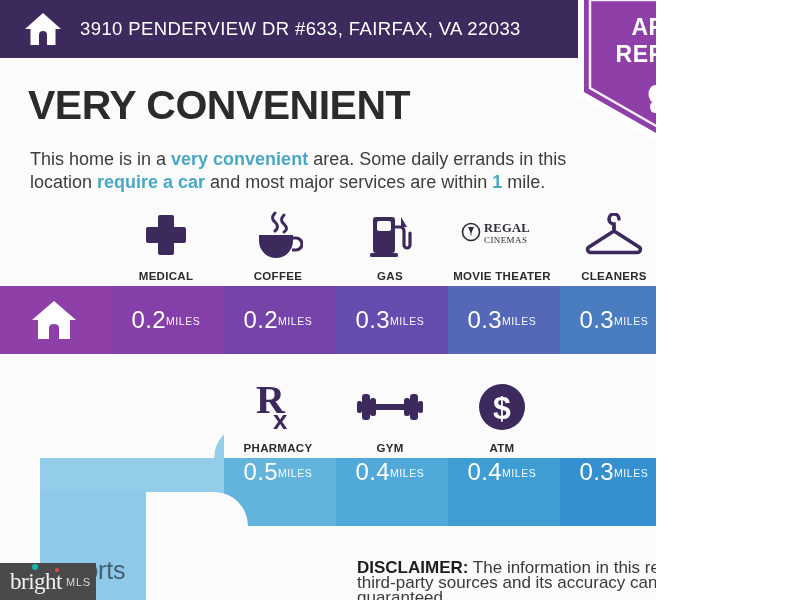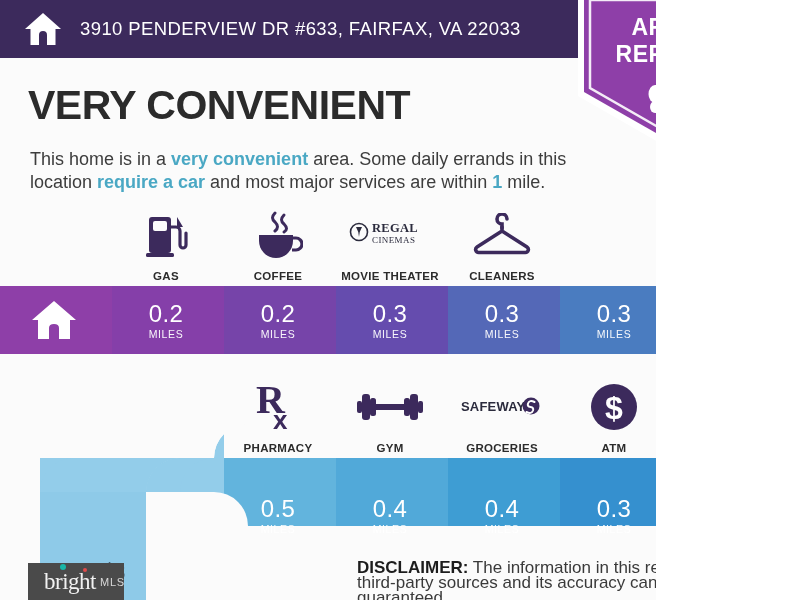--- a/index.html
+++ b/index.html
@@ -113,24 +113,24 @@
     white-space: nowrap;
   }
 
   
   .dist-row {
     position: absolute;
     display: flex;
     z-index: 3;
   }
   .dist-row-1 { left: 110px; top: 286px; }
-  .dist-row-2 { left: 222px; top: 481px; }
+  .dist-row-2 { left: 222px; top: 438px; }
   .dist-cell {
     width: 112px; height: 68px;
-    display: flex; flex-direction: column;
+    display: flex; flex-direction: row;
     align-items: center; justify-content: center;
     color: #ffffff;
   }
   .dist-value {
     font-size: 24px;
     font-weight: 400;
     line-height: 26px;
     letter-spacing: 0.3px;
   }
   .dist-unit {
@@ -168,22 +168,21 @@
     opacity: 0.92;
     z-index: 3;
     letter-spacing: -0.2px;
   }
   .wm-bar {
     position: absolute; left: 0; top: 563px;
     width: 96px; height: 37px;
     background: #4a4a4a;
     z-index: 6;
     display: flex; align-items: center;
-    padding-left: 16px;
-    margin-left: 28px;
+    padding-left: 10px;
   }
   .wm-bright {
     color: #f2f2f2;
     font-family: "Liberation Serif", serif;
     font-size: 23px;
     letter-spacing: -0.5px;
     position: relative;
   }
   .wm-mls {
     color: #d8d8d8;
@@ -366,44 +365,52 @@
       </svg>
     </div>
   </div>
 
   <div class="headline">VERY CONVENIENT</div>
 
   <div class="description"><span>This home is in a </span><span class="hl">very convenient</span><span> area. Some daily errands in this location </span><span class="hl">require a car</span><span> and most major services are within </span><span class="hl">1</span><span> mile.</span></div>
 
   <div class="icon-row icon-row-1">
 
+    <div class="icon-cell">
+      <div class="icon-glyph">
+        <svg width="48" height="48" viewBox="0 0 48 48">
+          <path d="M18,4 H30 a2,2 0 0 1 2,2 V16 H42 a2,2 0 0 1 2,2 V30 a2,2 0 0 1 -2,2 H32 V42 a2,2 0 0 1 -2,2 H18 a2,2 0 0 1 -2,-2 V32 H6 a2,2 0 0 1 -2,-2 V18 a2,2 0 0 1 2,-2 H16 V6 a2,2 0 0 1 2,-2 Z" fill="#3c2a5c"></path>
+        </svg>
+      </div>
+      <div class="icon-label">MEDICAL</div>
+    </div>
+
+    <div class="icon-cell">
+      <div class="icon-glyph">
+        <svg width="50" height="48" viewBox="0 0 50 48">
+          <path d="M22,2 q-5,5 0,9 q5,5 0,9" fill="none" stroke="#3c2a5c" stroke-width="3" stroke-linecap="round"></path>
+          <path d="M31,4 q-5,5 0,9 q5,5 0,8" fill="none" stroke="#3c2a5c" stroke-width="3" stroke-linecap="round"></path>
+          <path d="M6,24 H40 v6 a17,17 0 0 1 -17,17 a17,17 0 0 1 -17,-17 Z" fill="#3c2a5c"></path>
+          <path d="M40,27 h3 a6,6 0 0 1 0,12 h-4" fill="none" stroke="#3c2a5c" stroke-width="3.2"></path>
+        </svg>
+      </div>
+      <div class="icon-label">COFFEE</div>
+    </div>
 
     <div class="icon-cell">
       <div class="icon-glyph">
         <svg width="44" height="48" viewBox="0 0 44 48">
           <rect x="5" y="6" width="22" height="36" rx="3" fill="#3c2a5c"></rect>
           <rect x="9" y="10" width="14" height="10" rx="2" fill="#fbfbfb"></rect>
           <rect x="2" y="42" width="28" height="4" rx="1.5" fill="#3c2a5c"></rect>
           <path d="M27,16 h5 a4,4 0 0 1 4,4 v14 a3,3 0 0 0 3,3 a3,3 0 0 0 3,-3 V22" fill="none" stroke="#3c2a5c" stroke-width="3.2" stroke-linecap="round"></path>
           <path d="M33,6 l6,10 h-6 Z" fill="#3c2a5c"></path>
         </svg>
       </div>
       <div class="icon-label">GAS</div>
-    </div>
-
-    <div class="icon-cell">
-      <div class="icon-glyph">
-        <svg width="50" height="48" viewBox="0 0 50 48">
-          <path d="M22,2 q-5,5 0,9 q5,5 0,9" fill="none" stroke="#3c2a5c" stroke-width="3" stroke-linecap="round"></path>
-          <path d="M31,4 q-5,5 0,9 q5,5 0,8" fill="none" stroke="#3c2a5c" stroke-width="3" stroke-linecap="round"></path>
-          <path d="M6,24 H40 v6 a17,17 0 0 1 -17,17 a17,17 0 0 1 -17,-17 Z" fill="#3c2a5c"></path>
-          <path d="M40,27 h3 a6,6 0 0 1 0,12 h-4" fill="none" stroke="#3c2a5c" stroke-width="3.2"></path>
-        </svg>
-      </div>
-      <div class="icon-label">COFFEE</div>
     </div>
 
     <div class="icon-cell">
       <div class="icon-glyph">
         <svg width="86" height="34" viewBox="0 0 86 34">
           <circle cx="12" cy="14" r="8.5" fill="none" stroke="#2b2b3d" stroke-width="1.6"></circle>
           <path d="M9,9 q3,5 3,10 q0,-5 3,-10" fill="#2b2b3d"></path>
           <text x="25" y="14" font-family="'Liberation Serif', serif" font-size="12.5" font-weight="700" fill="#2b2b3d" letter-spacing="0.3">REGAL</text>
           <text x="25" y="25" font-family="'Liberation Serif', serif" font-size="9" font-weight="400" fill="#2b2b3d" letter-spacing="0.4">CINEMAS</text>
         </svg>
@@ -472,30 +479,20 @@
           <rect x="13" y="9" width="6" height="18" rx="2.5" fill="#3c2a5c"></rect>
           <rect x="19" y="15" width="28" height="6" fill="#3c2a5c"></rect>
           <rect x="47" y="9" width="6" height="18" rx="2.5" fill="#3c2a5c"></rect>
           <rect x="53" y="5" width="8" height="26" rx="3" fill="#3c2a5c"></rect>
           <rect x="61" y="12" width="5" height="12" rx="2" fill="#3c2a5c"></rect>
         </svg>
       </div>
       <div class="icon-label">GYM</div>
     </div>
 
-    <div class="icon-cell">
-      <div class="icon-glyph">
-        <svg width="82" height="26" viewBox="0 0 82 26">
-          <text x="0" y="17" font-family="'Liberation Sans', sans-serif" font-size="13" font-weight="700" fill="#2b2b3d" letter-spacing="0.2">SAFEWAY</text>
-          <circle cx="70" cy="12" r="8.5" fill="#3c2a5c"></circle>
-          <path d="M73.5,8 q-5,-2.5 -6.5,1.5 q-1,3 2.5,3.5 q3.5,0.5 2.5,3.5 q-1.5,4 -6.5,1.5" fill="none" stroke="#ffffff" stroke-width="2" stroke-linecap="round"></path>
-        </svg>
-      </div>
-      <div class="icon-label">GROCERIES</div>
-    </div>
 
     <div class="icon-cell">
       <div class="icon-glyph">
         <svg width="50" height="50" viewBox="0 0 50 50">
           <circle cx="25" cy="25" r="23" fill="#3c2a5c"></circle>
           <text x="25" y="37" text-anchor="middle" font-family="'Liberation Sans', sans-serif" font-size="32" font-weight="700" fill="#ffffff">$</text>
         </svg>
       </div>
       <div class="icon-label">ATM</div>
     </div>

